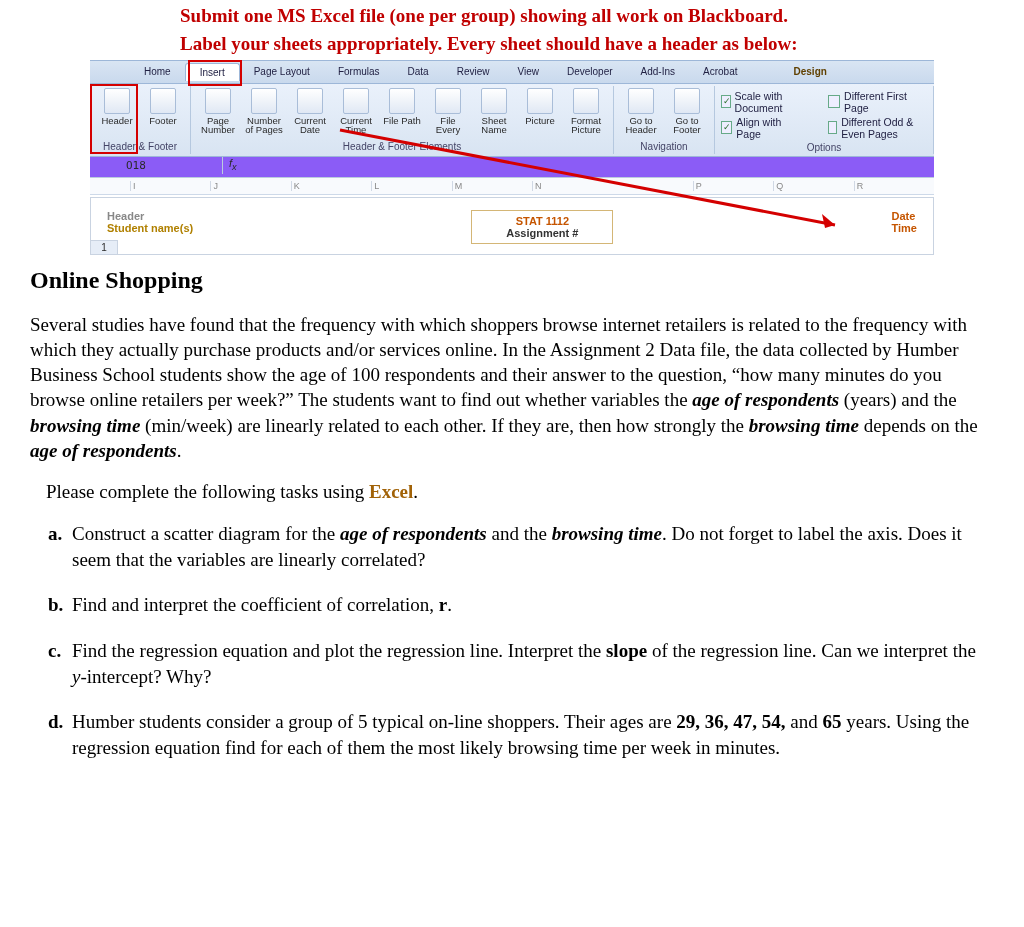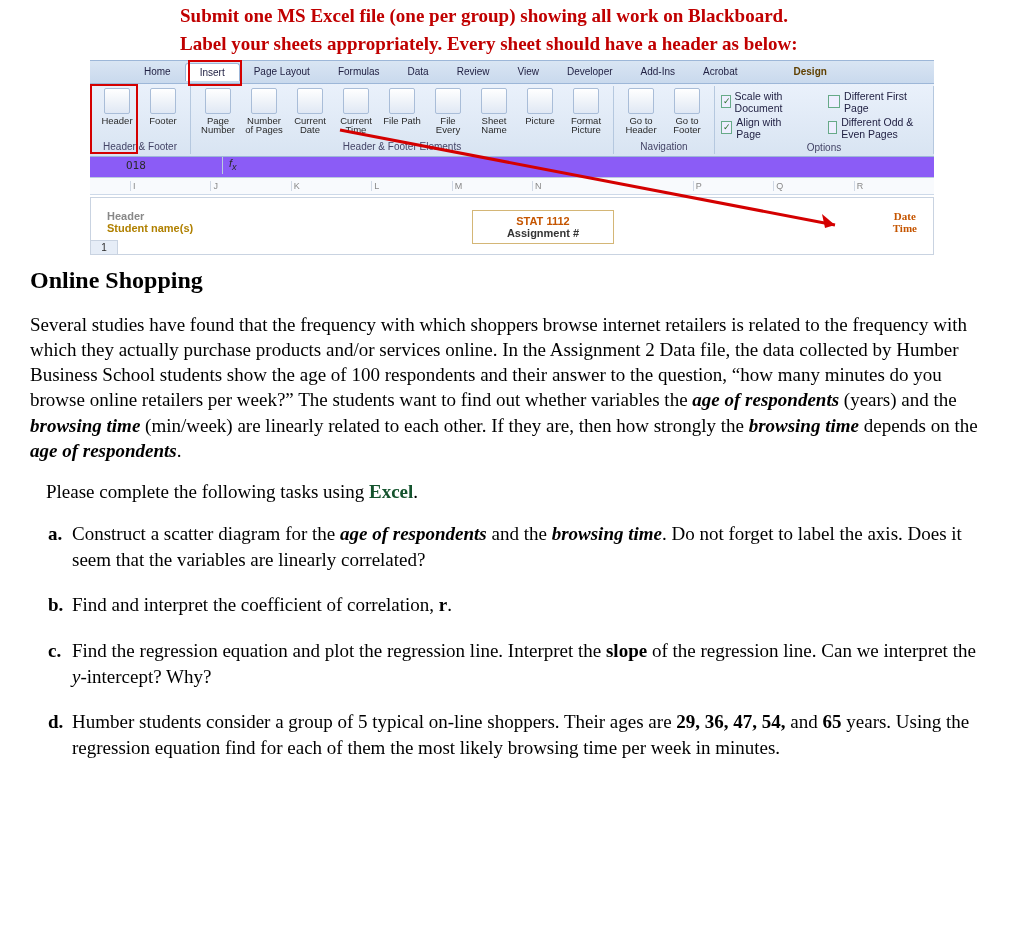--- a/index.html
+++ b/index.html
@@ -106,37 +106,37 @@
     background:#fff; border:1px solid #c9d3e1; margin-top:2px; padding:8px 10px 6px 10px;
   }
   .hdrblock {
     display:flex; justify-content:space-between; align-items:flex-start;
     font-size:11px; color:#666; padding:4px 6px;
   }
   .hdrblock .l{color:#b08000;font-weight:600;}
   .hdrblock .l .t{color:#888;}
   .hdrblock .c{ text-align:center; font-weight:600; color:#444;}
   .hdrblock .c div:first-child{color:#c55500;}
-  .hdrblock .r{color:#c55500;font-weight:600;text-align:center;font-family:Liberation Serif, serif;}
+  .hdrblock .r{color:#c55500;font-weight:600;text-align:left;}
   .rownum {
     position:absolute; left:0; bottom:0; width:20px; text-align:center;
     font-size:10px; background:#e6edf7; border:1px solid #c9d3e1; padding:1px 3px;
   }
   .redbox1 { position:absolute; border:2px solid #d40000; }
   .doc {
     padding: 4px 30px 10px 30px;
   }
   .title {
     text-align:left; font-weight:bold; font-size:24px;
     font-family:"Times New Roman",serif; margin:8px 0 18px 0;
   }
   .para { margin: 0 0 18px 0; line-height:1.33; }
   .para b.it { font-style:italic; font-weight:bold; }
   .please { margin: 0 0 18px 16px; }
-  .xlword { color:#14532d; font-weight:bold; }
+  .xlword { color:#a16207; font-weight:bold; }
   .item { display:flex; margin:0 0 20px 18px; line-height:1.35;}
   .item .lab { font-weight:bold; width:24px; flex-shrink:0;}
   .item .body { flex:1; padding-right:6px;}
   .item .body b{font-weight:bold;}
   .item .body i{font-style:italic;}
   .p2{margin-top:10px;}
 </style>
 </head>
 <body>
 

